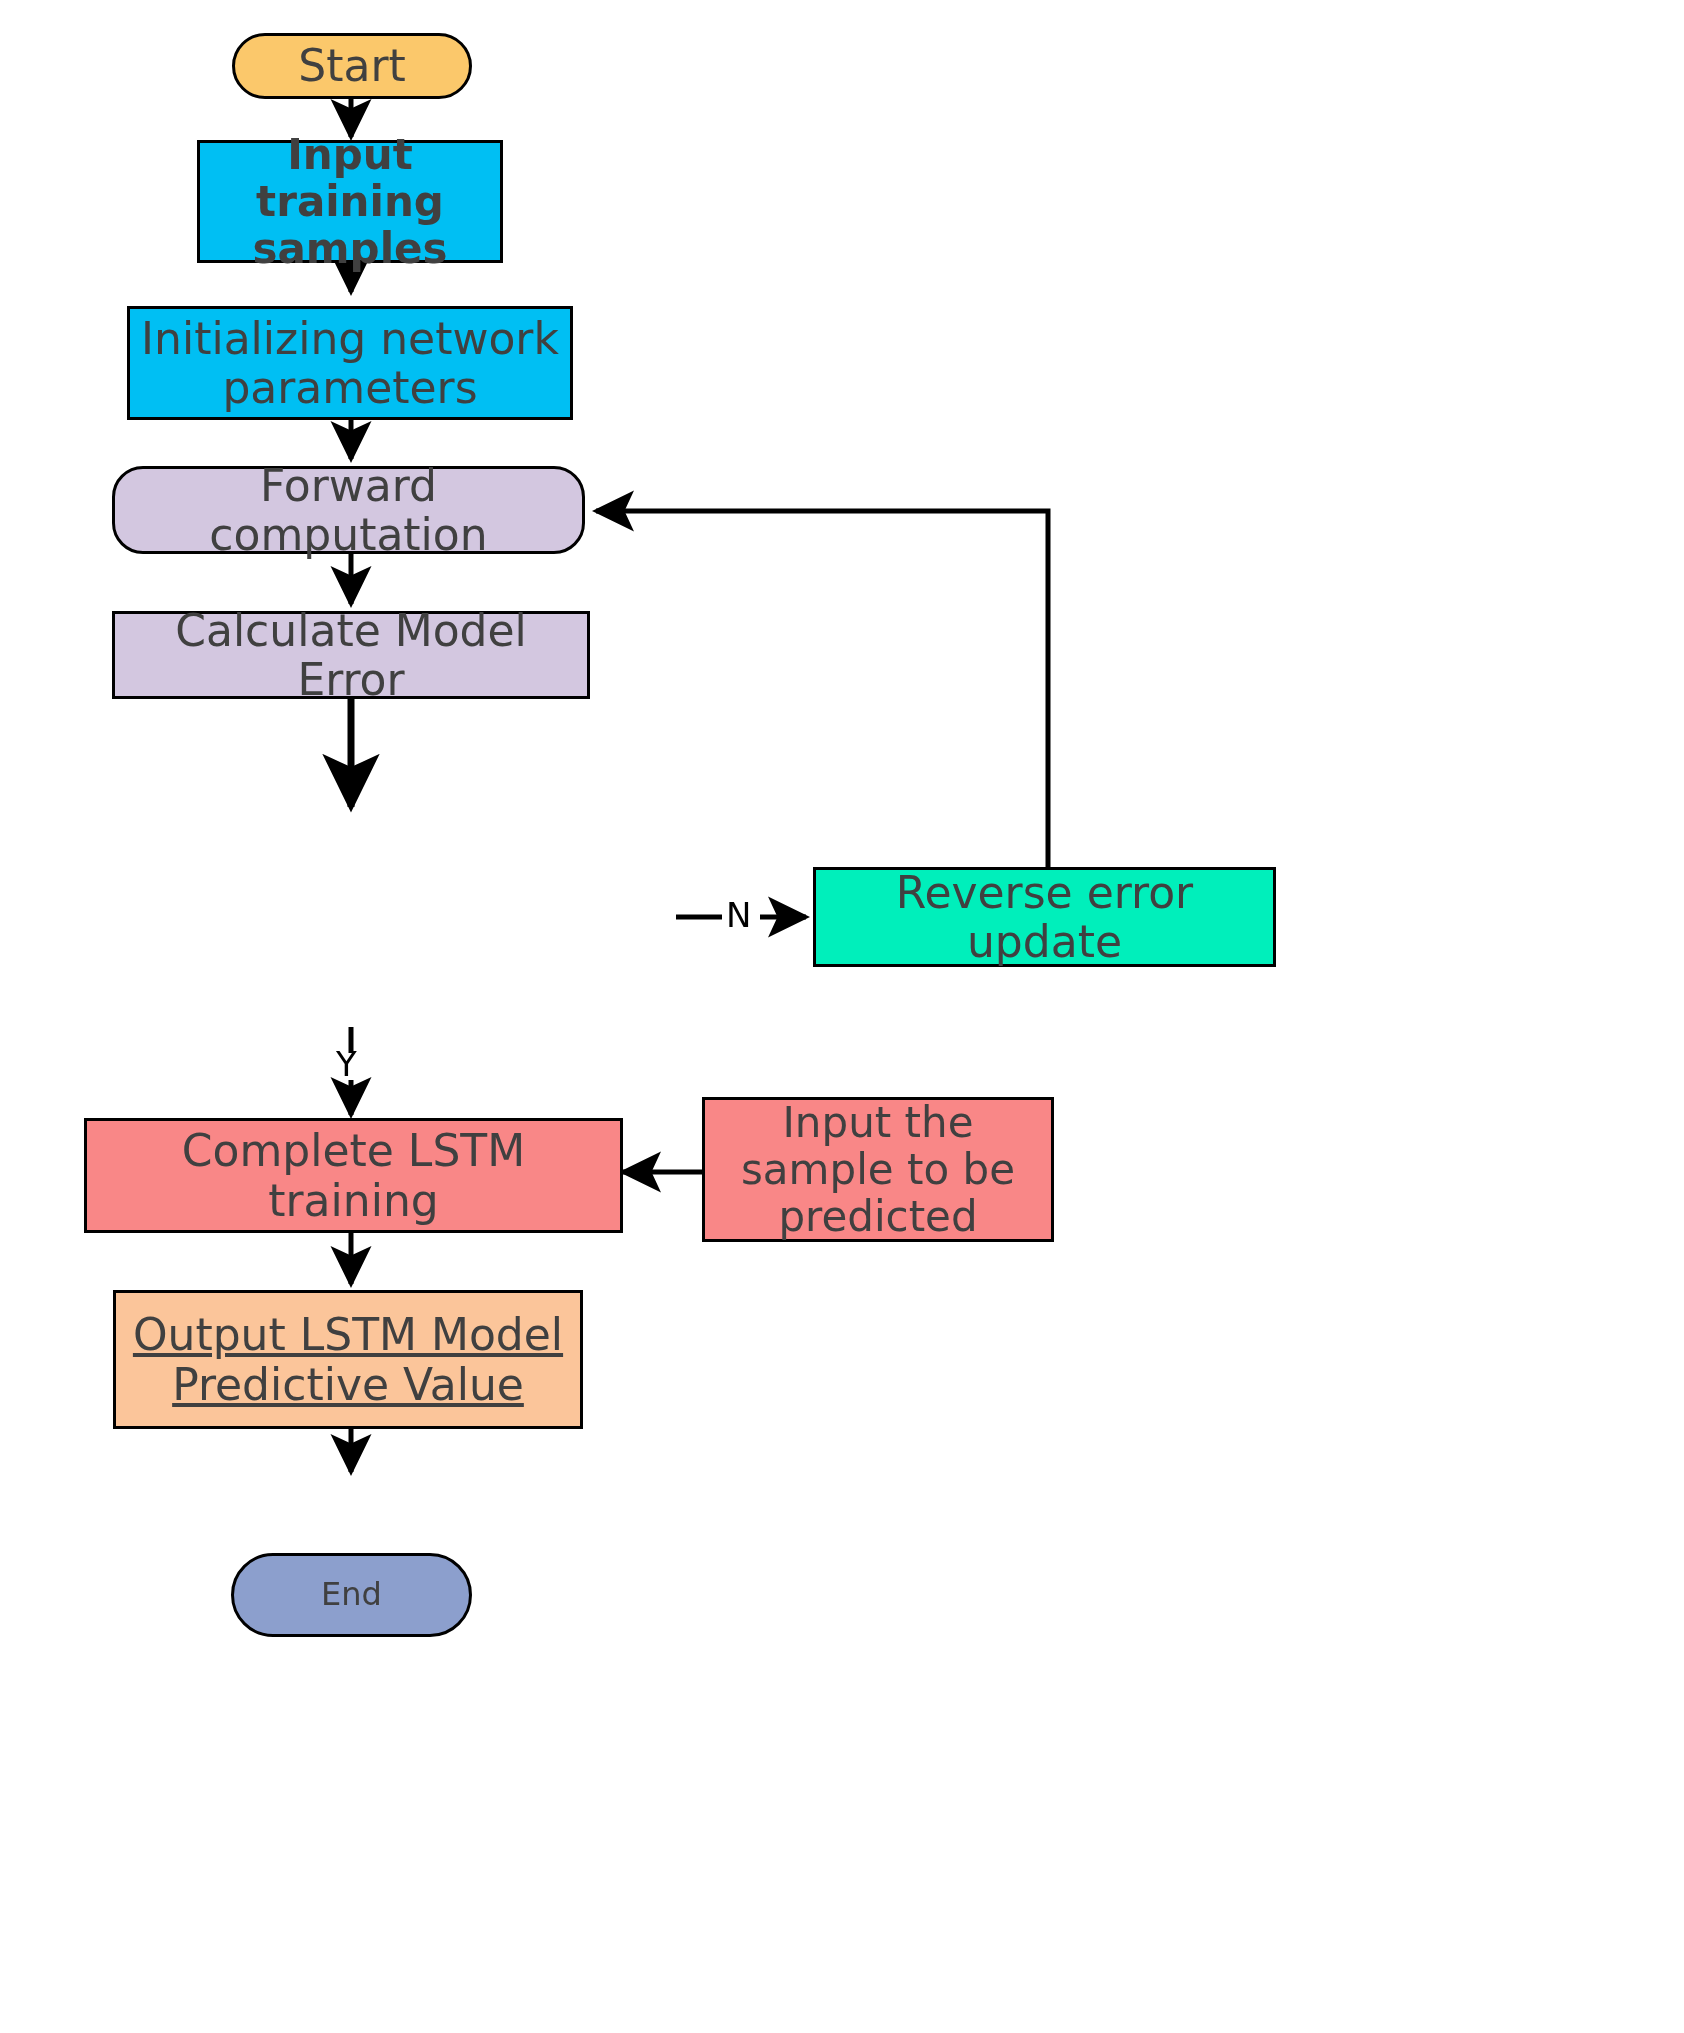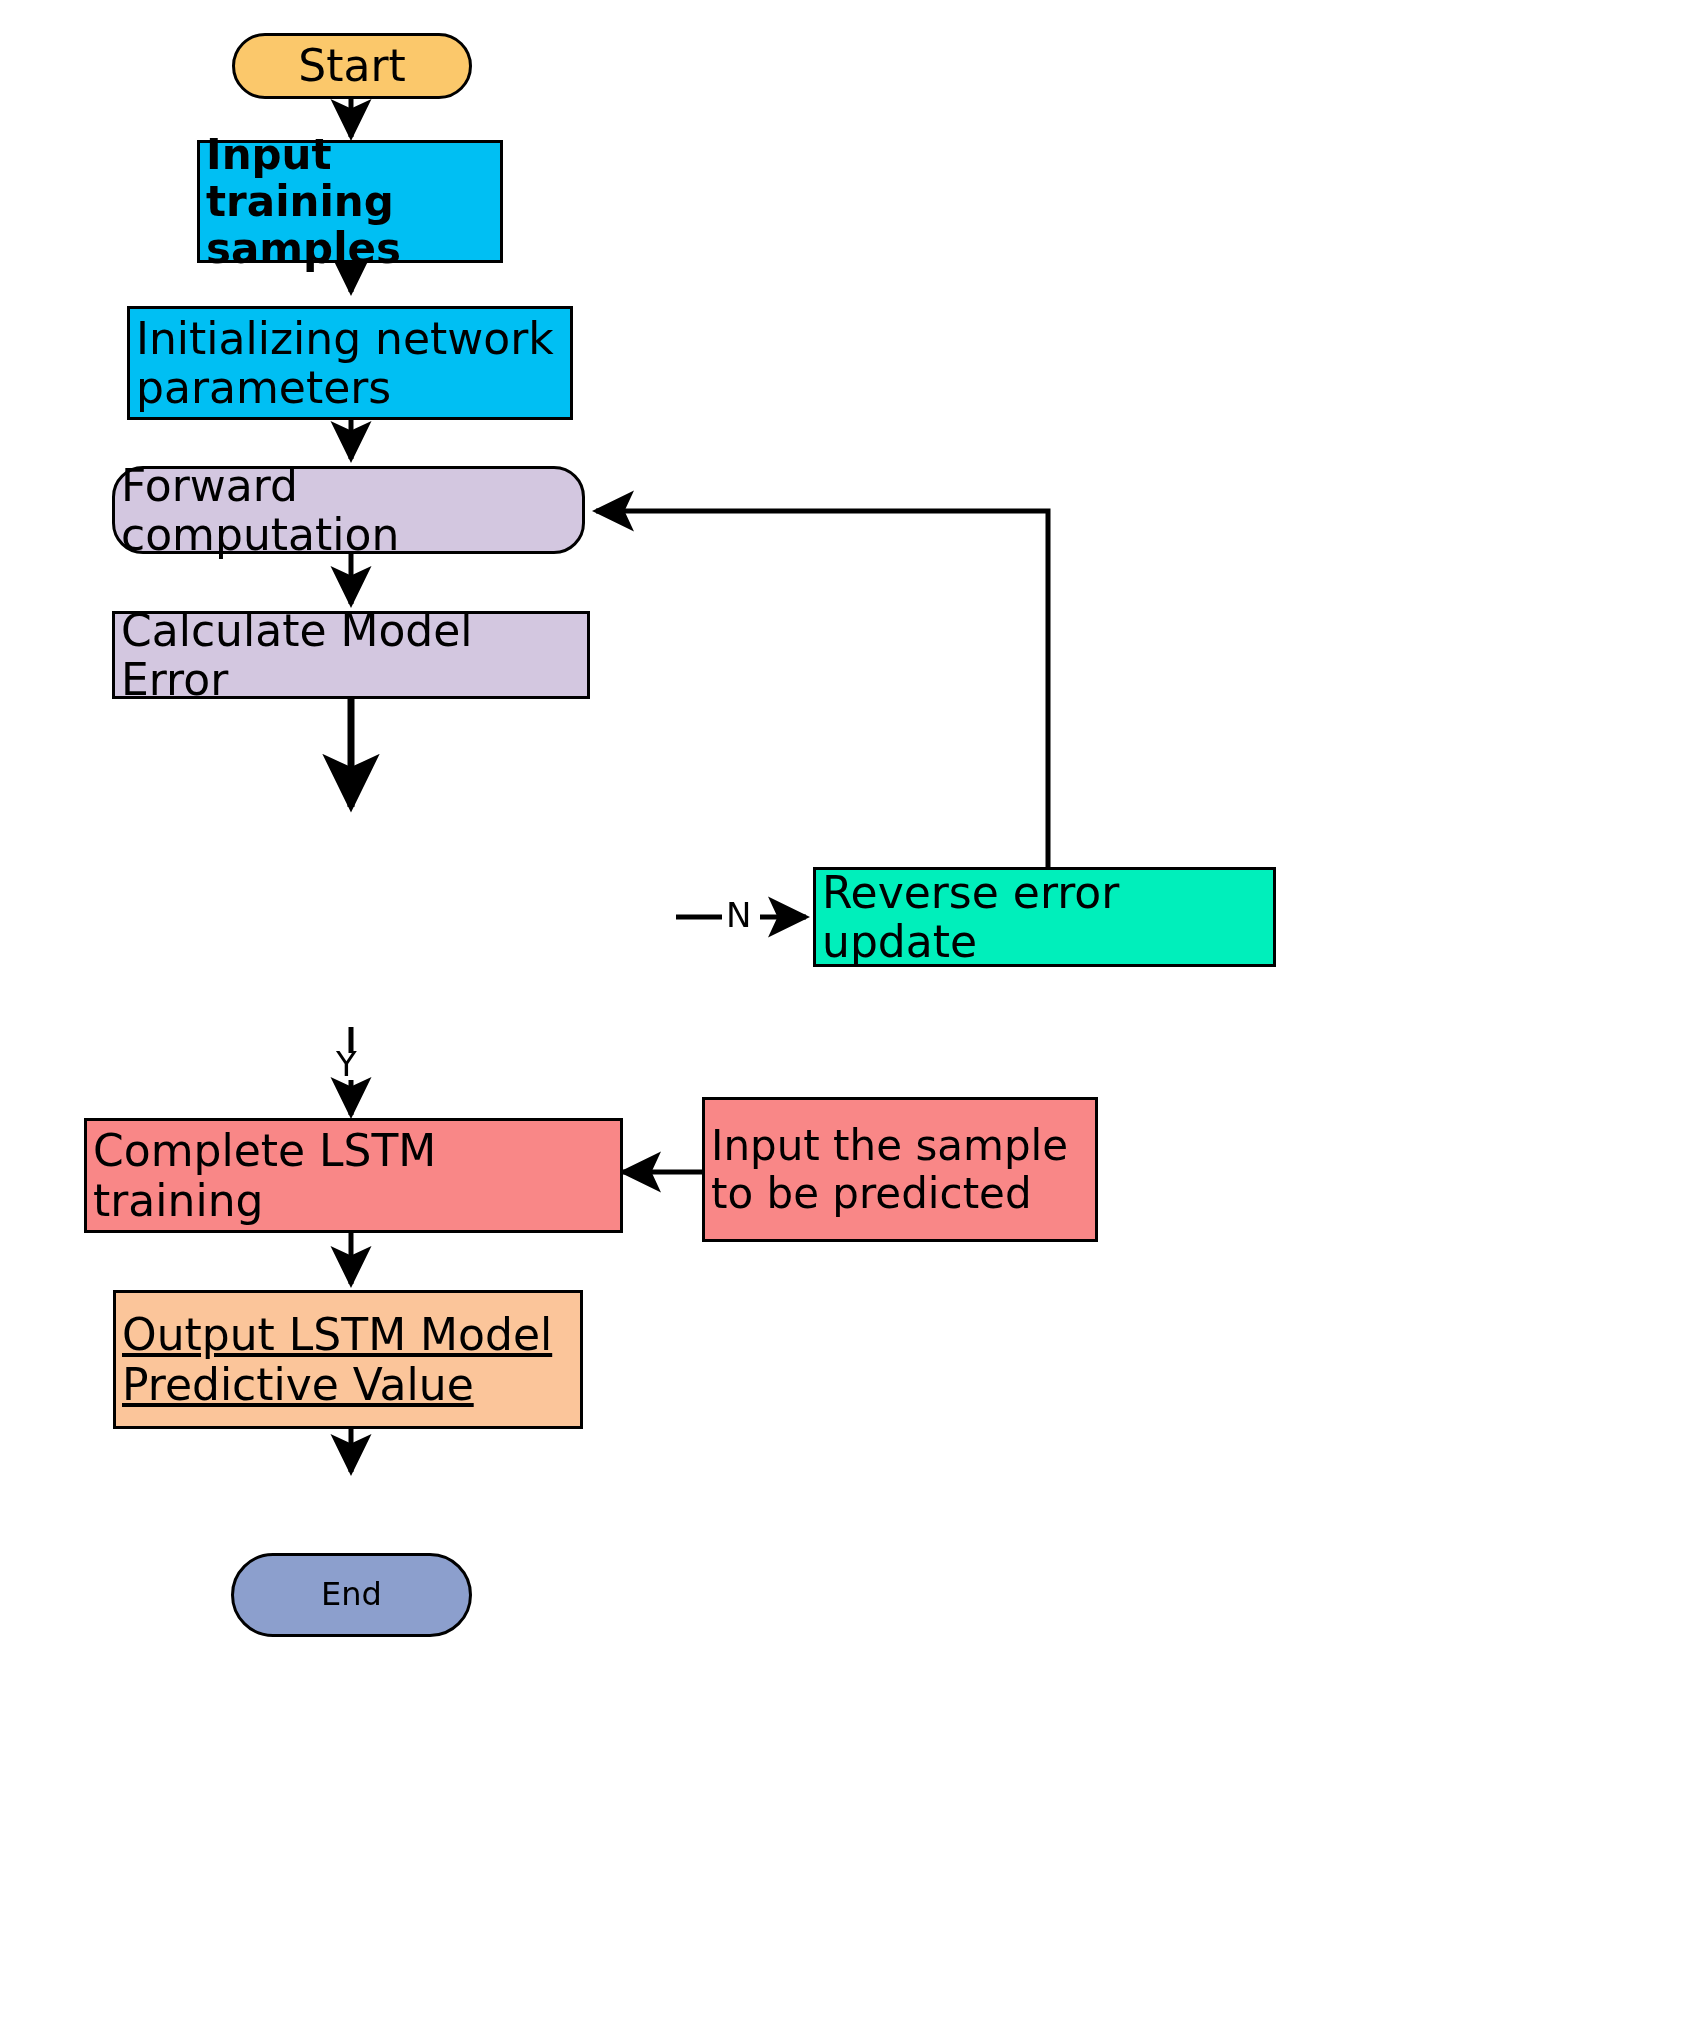--- a/index.html
+++ b/index.html
@@ -1,21 +1,21 @@
 <!DOCTYPE html>
 <html><head>
 <meta charset="utf-8">
 <style>
   html,body{margin:0;padding:0;background:#ffffff;}
   body{font-family:"DejaVu Sans", sans-serif;}
   #canvas{position:relative;width:1684px;height:2033px;background:#ffffff;overflow:hidden;}
 
   .node{position:absolute;box-sizing:border-box;border:3px solid #000000;
-        display:flex;align-items:center;justify-content:center;
-        color:#000000;line-height:1.12;font-weight:400;}
+        display:flex;align-items:center;justify-content:center;text-align:center;
+        color:#404040;line-height:1.12;font-weight:400;}
   .node span{display:block;padding:0 6px;}
 
   .terminator{border-radius:48px;}
 
   .diamond{position:absolute;}
   .diamond .dshape{position:absolute;inset:0;}
   .diamond .dlabel{position:absolute;inset:0;display:flex;align-items:center;
         justify-content:center;text-align:center;color:#000;line-height:1.12;}
 
   .edgelabel{position:absolute;color:#000;font-size:34px;line-height:1;}
@@ -89,21 +89,21 @@
   </div>
 
   <div class="edgelabel" style="left:336px;top:1047px;">
     <span>Y</span>
   </div>
 
   <div class="node" style="left:84px;top:1118px;width:539px;height:115px;background:#F98787;font-size:44px;">
     <span>Complete LSTM training</span>
   </div>
 
-  <div class="node" style="left:702px;top:1097px;width:396px;height:145px;background:#F98787;font-size:42px;">
+  <div class="node" style="left:702px;top:1097px;width:352px;height:145px;background:#F98787;font-size:42px;">
     <span>Input the sample to be predicted</span>
   </div>
 
   <div class="node" style="left:113px;top:1290px;width:470px;height:139px;background:#FBC59A;font-size:44px;text-decoration:underline;">
     <span>Output LSTM Model Predictive Value</span>
   </div>
 
   <div class="node terminator" style="left:231px;top:1553px;width:241px;height:84px;background:#8C9FCD;font-size:32px;">
     <span>End</span>
   </div>

